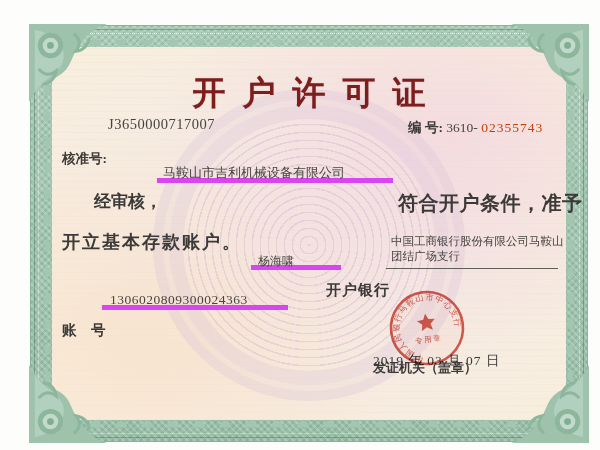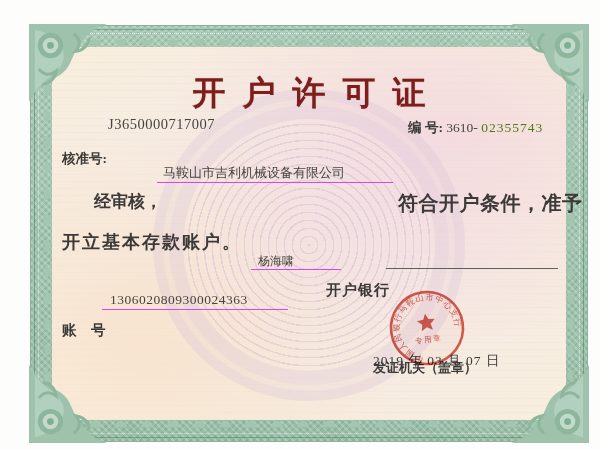--- a/index.html
+++ b/index.html
@@ -54,24 +54,24 @@
   .corner.bl { left:-1px; bottom:-1px; transform:scaleY(-1); }
   .corner.br { right:-1px; bottom:-1px; transform:scale(-1,-1); }
 
   
   .t { position:absolute; z-index:4; color:#3c3a38; white-space:nowrap; }
   .b { font-weight:700;margin-top:29px; }
   .title { top:46px; left:0; right:0; text-align:center; font-size:33px; font-weight:700;
            letter-spacing:17px; text-indent:17px; color:#7f1d1d;
            text-shadow:0 0 1px rgba(58,56,54,.35); }
 
-  .fld { border-bottom:1px solid #d946ef; position:absolute; z-index:4; }
+  .fld { border-bottom:5px solid #d946ef; position:absolute; z-index:4; }
   .inkline { color:#474440; }
 
-  .red { color:#4d7c0f;text-align:right; }
+  .red { color:#c2410c;text-align:right; }
 
   .seal { position:absolute; left:344px; top:250px; width:106px; height:106px; z-index:6;
           transform:rotate(-8deg); opacity:.88; mix-blend-mode:multiply; }
 </style>
 </head>
 <body>
 
 <div class="stage">
   <div class="cert">
 
@@ -140,20 +140,22 @@
     <div class="t b" style="left:368px; top:136px; font-size:20px; letter-spacing:.5px;">符合开户条件，准予</div>
 
     <div class="t b" style="left:32px; top:176px; font-size:18px; letter-spacing:2px;">开立基本存款账户。</div>
 
     <div class="fld" style="left:221px; top:223px; width:90px; height:22px;">
       <span class="t inkline" style="position:static; display:inline-block; padding:5px 0 0 7px; font-size:12px;">杨海啸</span>
     </div>
 
     <div class="t b" style="left:296px; top:227px; font-size:15px; letter-spacing:1px;">开户银行</div>
     <div class="t inkline" style="left:361px; top:209px; font-size:11.5px; line-height:15px;">
+      <div>中国工商银行股份有限公司马鞍山</div>
+      <div>团结广场支行</div>
     </div>
     <div class="fld" style="left:356px; top:243px; width:172px; height:1px; border-bottom:1px solid #615e58;"></div>
 
     <div class="t b" style="left:32px; top:267px; font-size:14.5px;">账　号</div>
     <div class="fld" style="left:72px; top:263px; width:186px; height:22px;">
       <span class="t inkline" style="position:static; display:inline-block; padding:4px 0 12px 8px; font-size:13.5px; letter-spacing:.5px;">1306020809300024363</span>
     </div>
 
     <div class="t b" style="left:343px; top:305px; font-size:13px;">发证机关（盖章）</div>
     <div class="t" style="left:343px; top:327px; font-size:13.5px; letter-spacing:1px;">2019 年 03 月 07 日</div>

